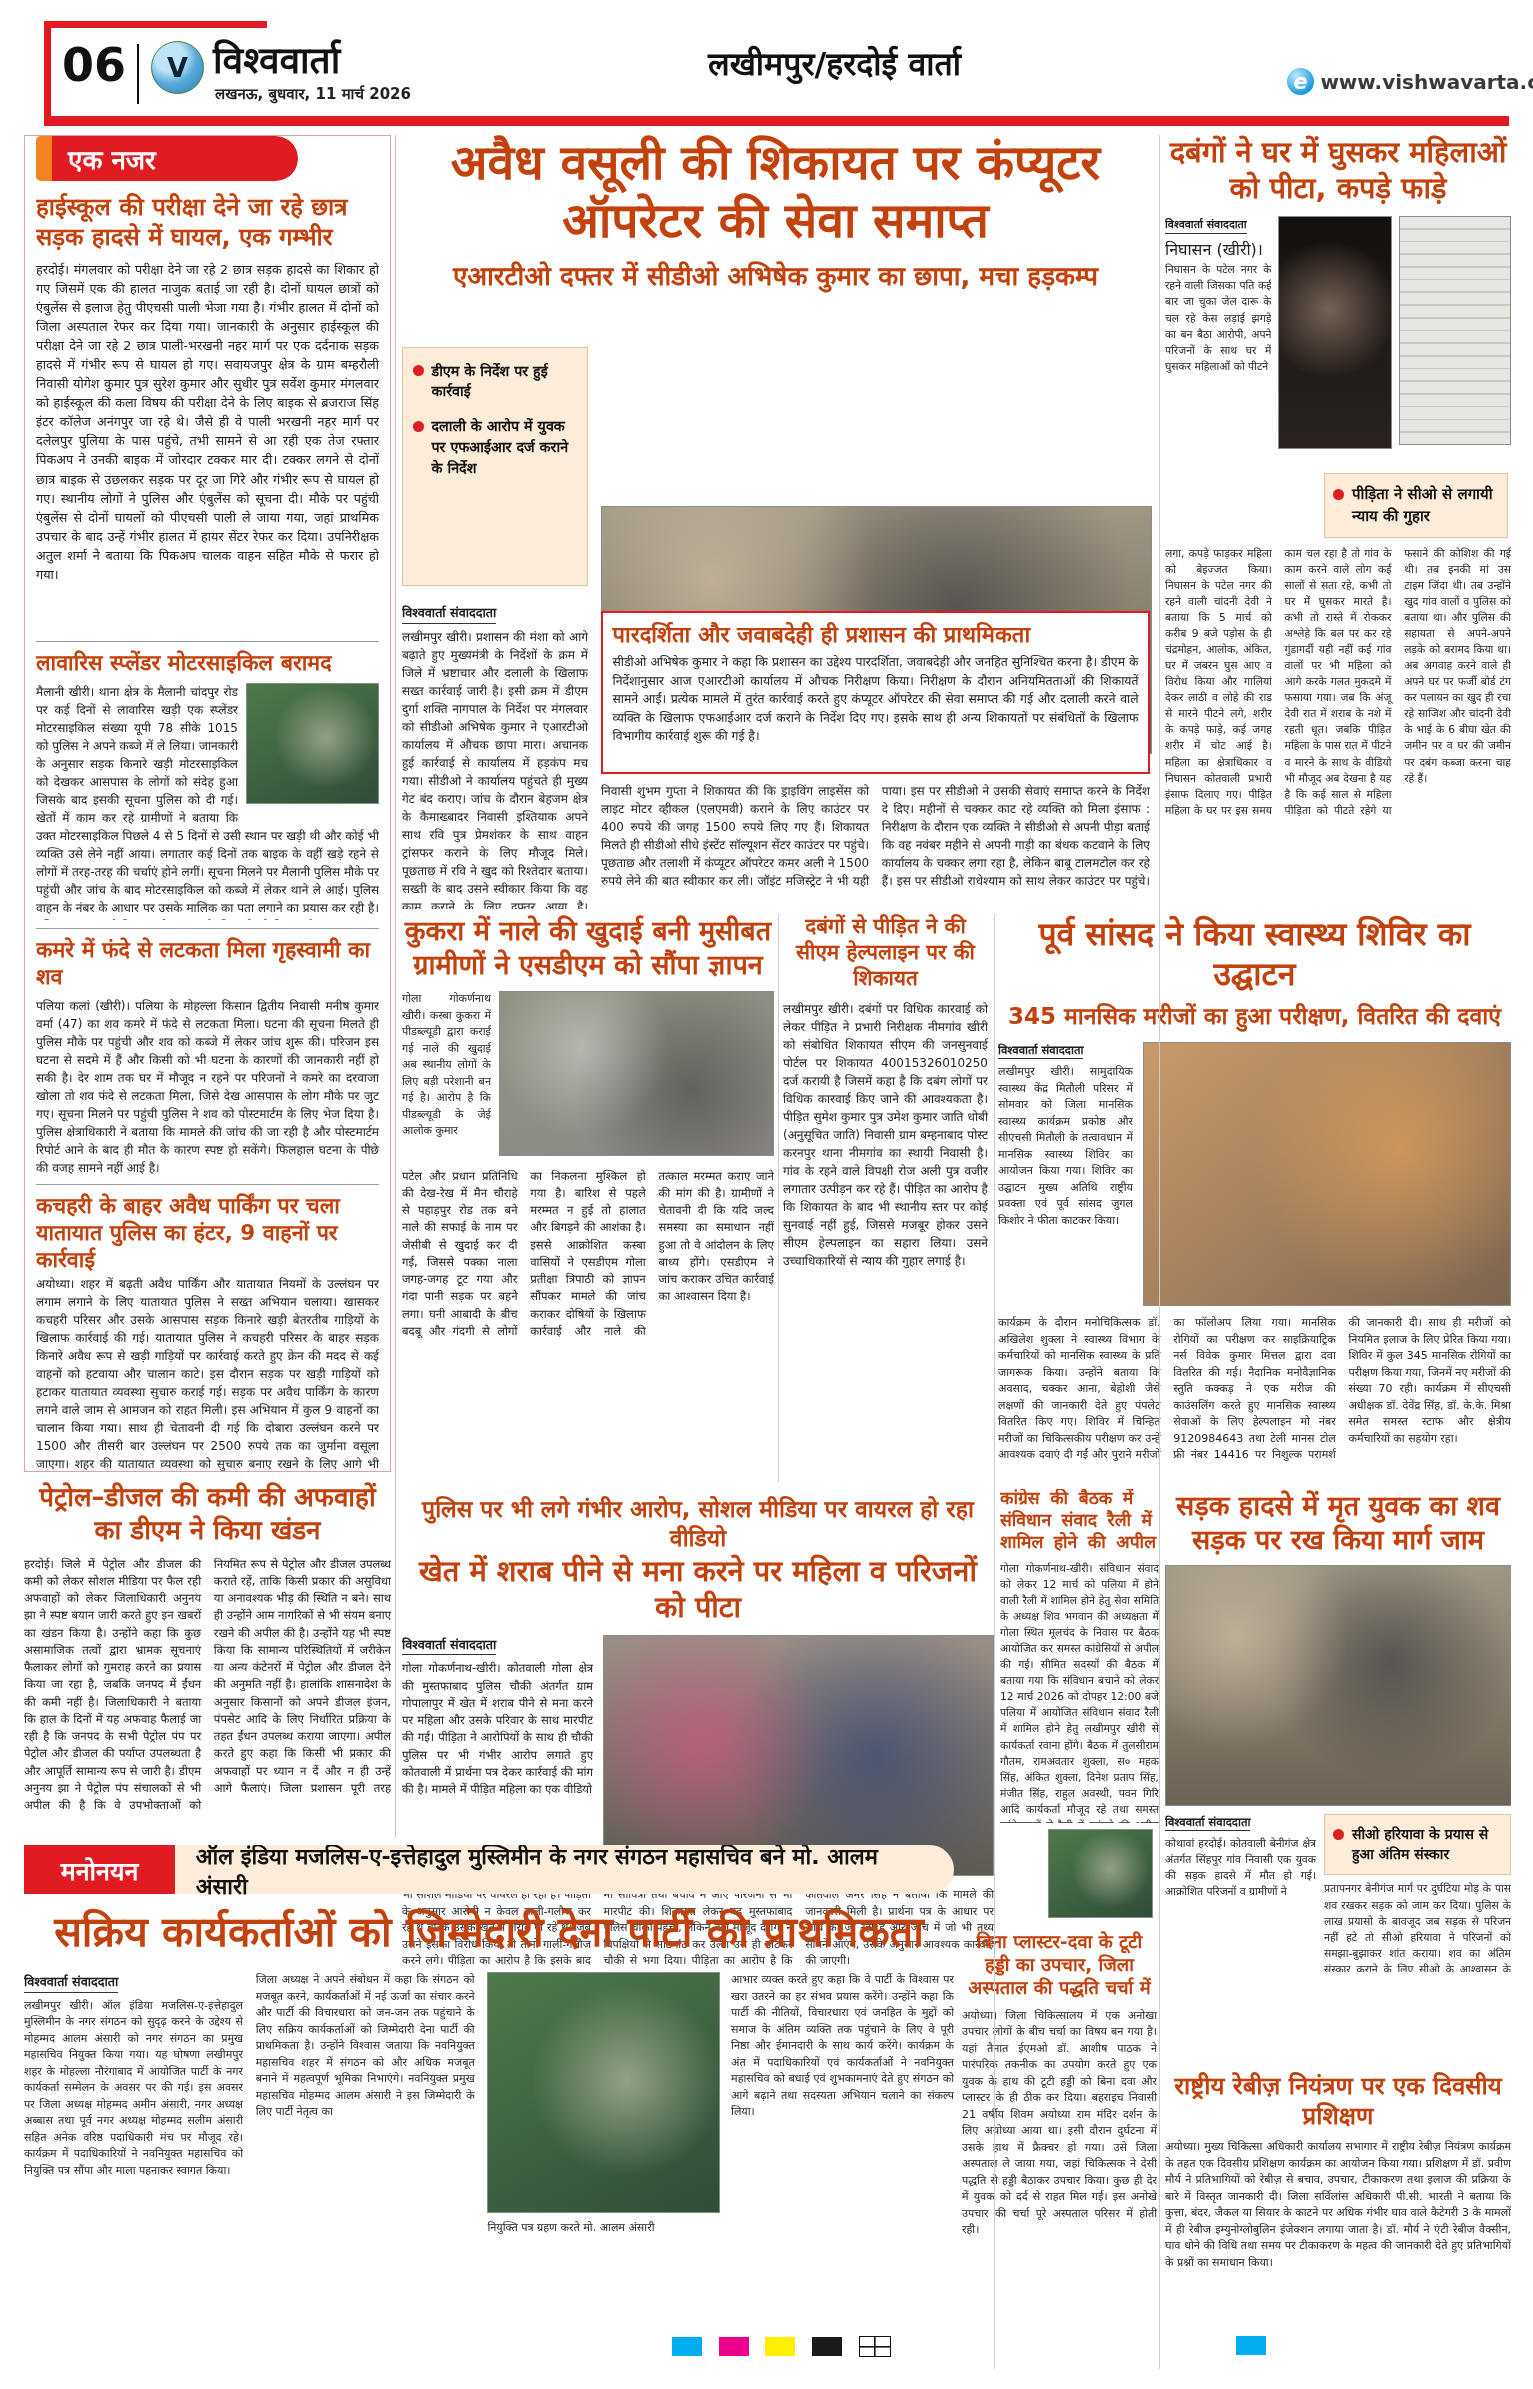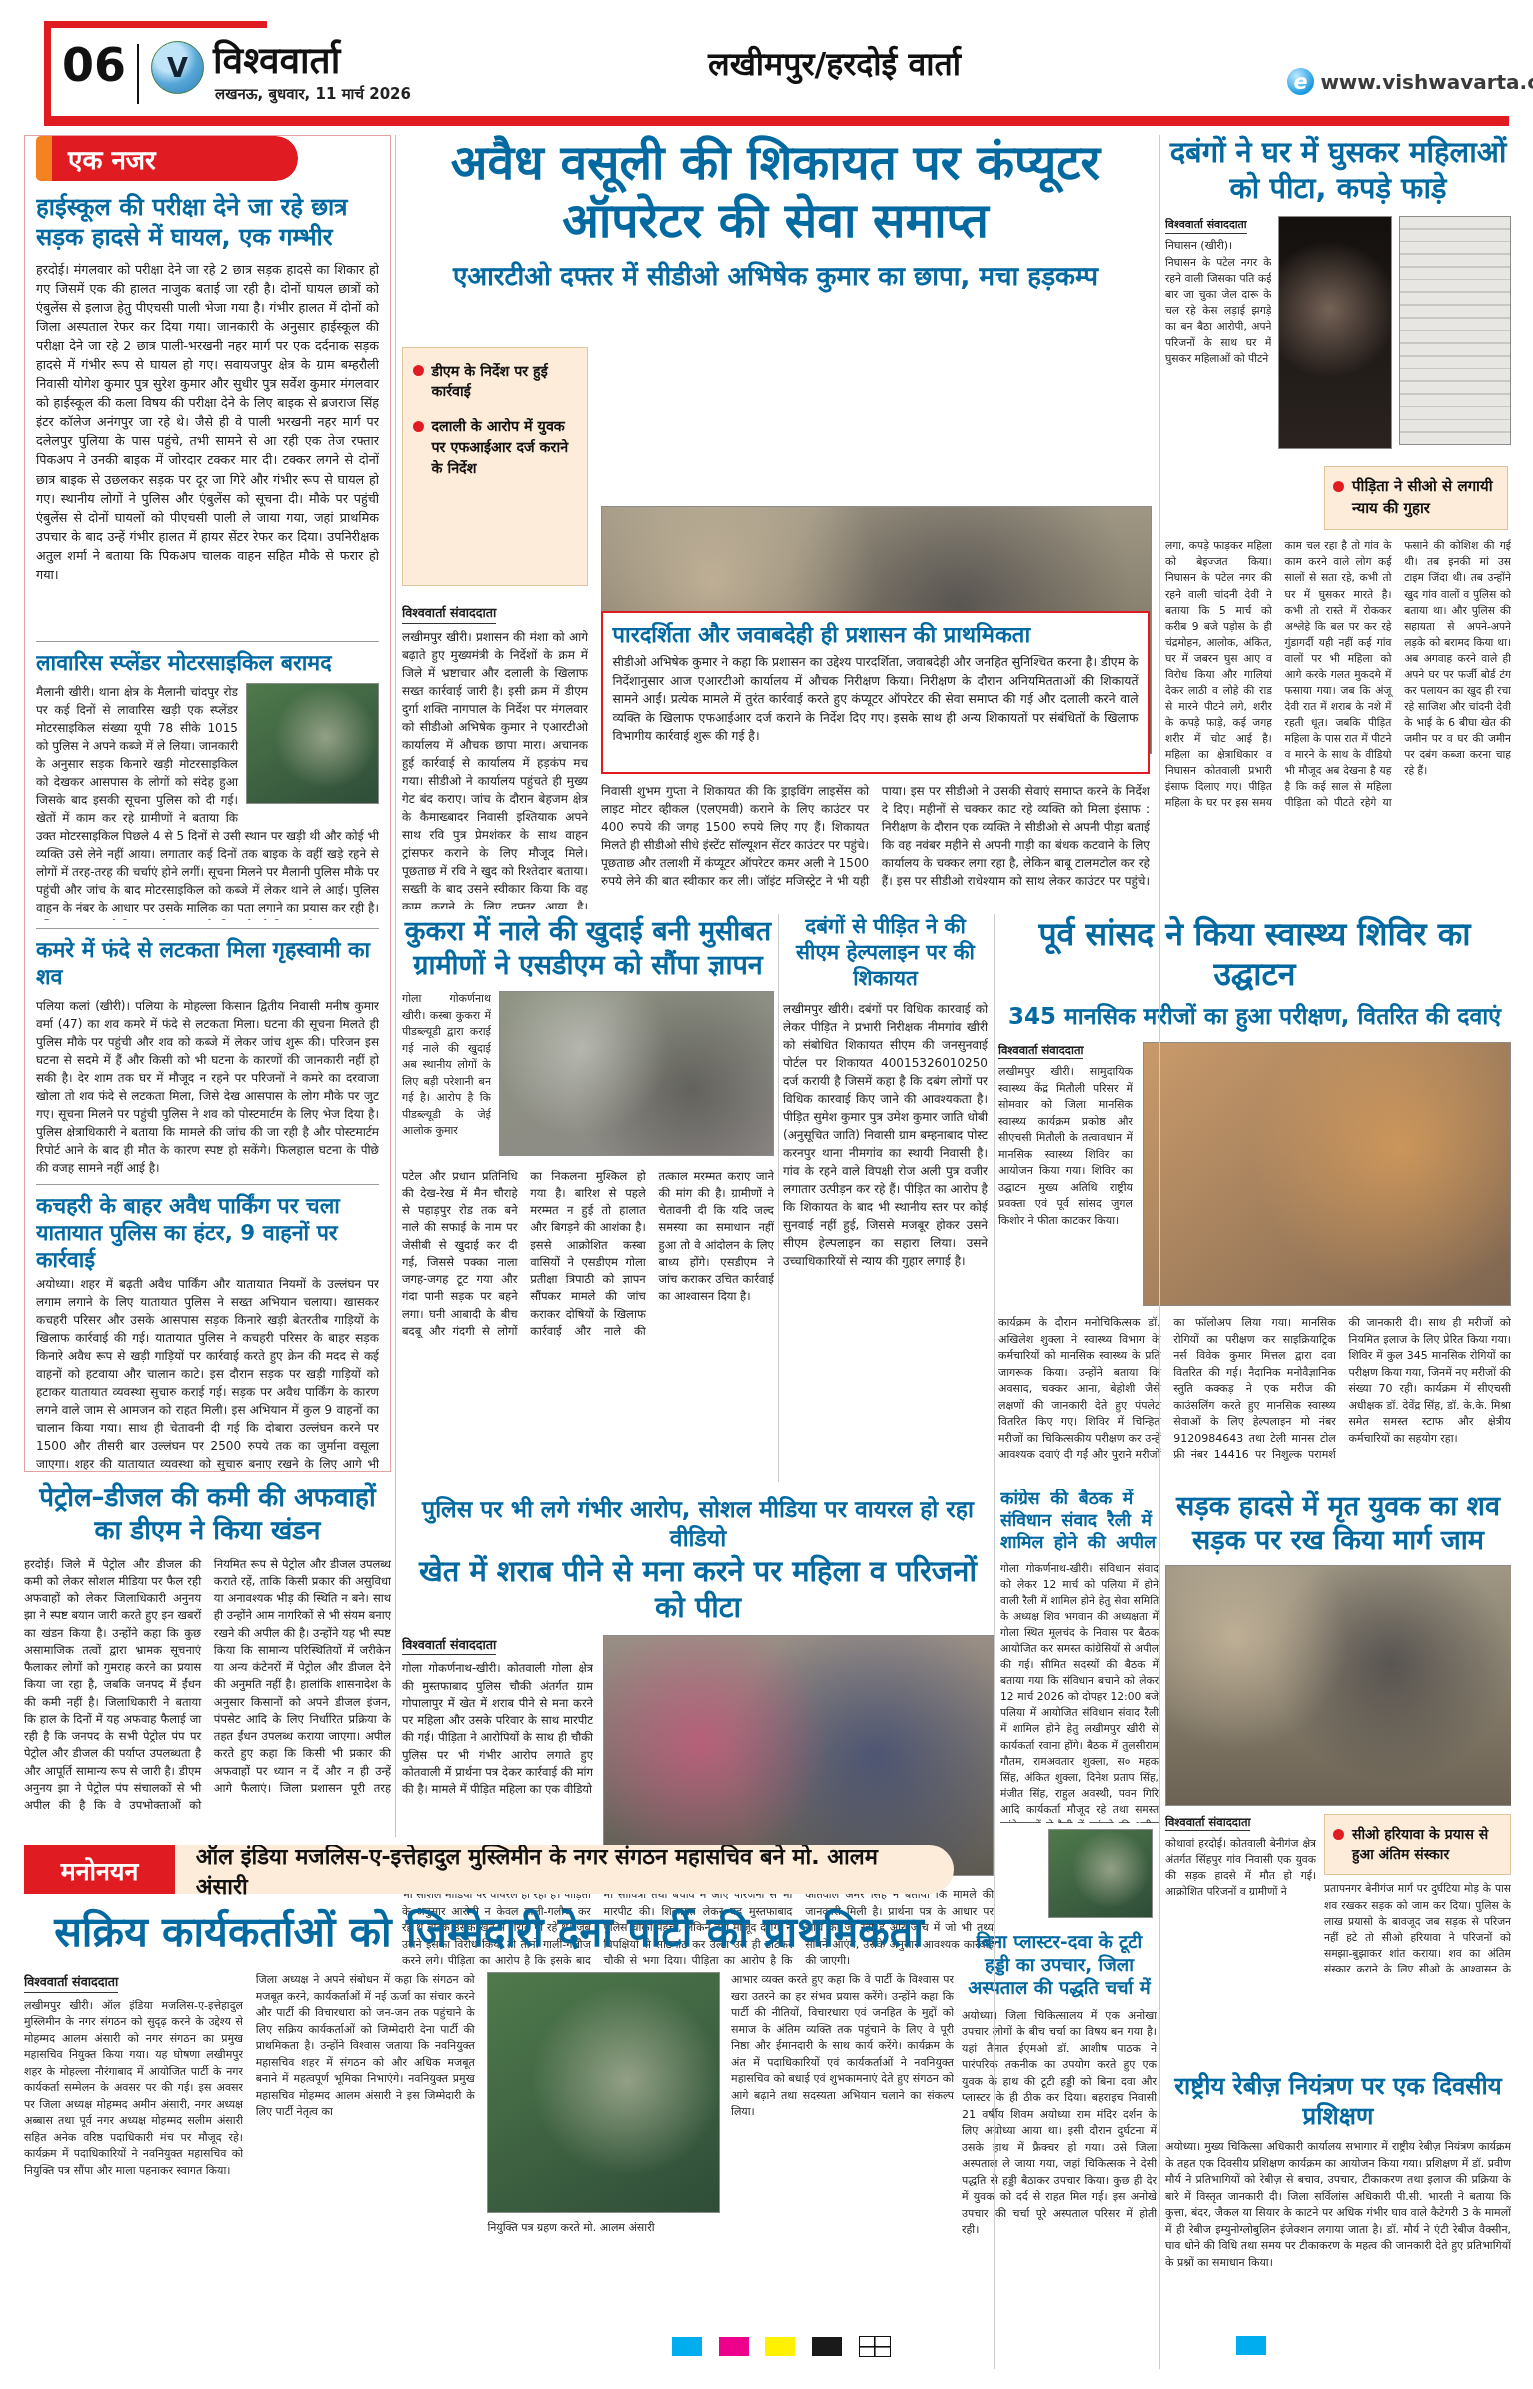--- a/index.html
+++ b/index.html
@@ -1,20 +1,20 @@
 <!DOCTYPE html>
 <html lang="hi" style="font-size:12.7px"><head>
 <meta charset="utf-8">
 <style>
   html,body{margin:0;padding:0;background:#e9e9e9;}
   #page{position:relative;width:1533px;height:2389px;background:#ffffff;margin:0 auto;
         font-family:"DejaVu Sans","Liberation Sans",sans-serif;color:#1c1c1c;overflow:hidden;}
   .abs{position:absolute;}
   .clip{overflow:hidden;}
-  .hl{font-weight:800;color:#0369a1;line-height:1.25;}
+  .hl{font-weight:800;color:#c2410c;line-height:1.25;}
   .body-txt{font-size:12.3px;line-height:1.5;text-align:justify;color:#222;}
   .byline{font-weight:800;font-size:12.7px;border-bottom:1.6px solid #333;display:inline-block;padding-bottom:1.6px;margin-bottom:4.8px;}
   .vrule{background:#d9b9b9;width:0.8px;}
   .hrule{border-top:0.8px solid #9a9a9a;margin:8px 0;}
   .photo{background:#b9b2a4;position:relative;border:0.8px solid #8b8b8b;}
   .photo::after{content:"";position:absolute;inset:0;
      background:radial-gradient(circle at 30% 35%, rgba(255,255,255,.35), transparent 40%),
                 radial-gradient(circle at 70% 60%, rgba(0,0,0,.30), transparent 55%),
                 linear-gradient(160deg, rgba(90,110,90,.45), rgba(60,60,80,.35));}
   .photo.dark::after{background:radial-gradient(circle at 45% 40%, rgba(190,160,140,.55), transparent 45%),linear-gradient(#14100e,#2a2320);}
@@ -142,21 +142,21 @@
   <div class="abs clip" style="left:783px;top:914px;width:205px;height:568px;">
     <div class="hl center" style="font-size:20.7px;">दबंगों से पीड़ित ने की सीएम हेल्पलाइन पर की शिकायत</div>
     <div class="body-txt" style="font-size:12px;margin-top:8px;">लखीमपुर खीरी। दबंगों पर विधिक कारवाई को लेकर पीड़ित ने प्रभारी निरीक्षक नीमगांव खीरी को संबोधित शिकायत सीएम की जनसुनवाई पोर्टल पर शिकायत 40015326010250 दर्ज करायी है जिसमें कहा है कि दबंग लोगों पर विधिक कारवाई किए जाने की आवश्यकता है। पीड़ित सुमेश कुमार पुत्र उमेश कुमार जाति धोबी (अनुसूचित जाति) निवासी ग्राम बम्हनाबाद पोस्ट करनपुर थाना नीमगांव का स्थायी निवासी है। गांव के रहने वाले विपक्षी रोज अली पुत्र वजीर लगातार उत्पीड़न कर रहे हैं। पीड़ित का आरोप है कि शिकायत के बाद भी स्थानीय स्तर पर कोई सुनवाई नहीं हुई, जिससे मजबूर होकर उसने सीएम हेल्पलाइन का सहारा लिया। उसने उच्चाधिकारियों से न्याय की गुहार लगाई है।</div>
   </div>
 
   <div class="abs clip" style="left:1165px;top:134px;width:346px;height:775px;">
     <div class="hl center" style="font-size:29px;">दबंगों ने घर में घुसकर महिलाओं को पीटा, कपड़े फाड़े</div>
     <div style="display:flex;gap:6.4px;margin-top:9.5px;">
       <div style="width:107px;">
         <div class="byline" style="font-size:11px;">विश्ववार्ता संवाददाता</div>
-        <div class="body-txt" style="font-size:11px;">निघासन (खीरी)।</div>
+        <div class="body-txt" style="font-size:16px;">निघासन (खीरी)।</div>
         <div class="body-txt clip" style="font-size:10.7px;height:203px;">निघासन के पटेल नगर के रहने वाली जिसका पति कई बार जा चुका जेल दारू के चल रहे केस लड़ाई झगड़े का बन बैठा आरोपी, अपने परिजनों के साथ घर में घुसकर महिलाओं को पीटने</div>
       </div>
       <div class="photo dark" style="width:113px;height:231px;"></div>
       <div class="photo paper" style="width:111px;height:227px;"></div>
     </div>
     <div class="peach-box" style="margin:8px 0 8px 159px;width:184px;padding:9.5px 8px;box-sizing:border-box;">
       <div class="bullet-item" style="font-size:15px;">
           <span class="dot"></span>
           <span>पीड़िता ने सीओ से लगायी न्याय की गुहार</span>
         </div>

